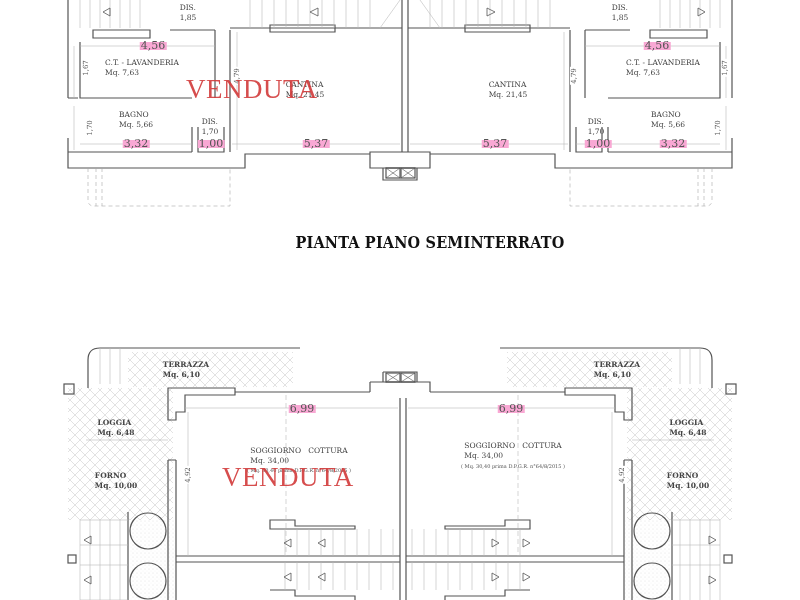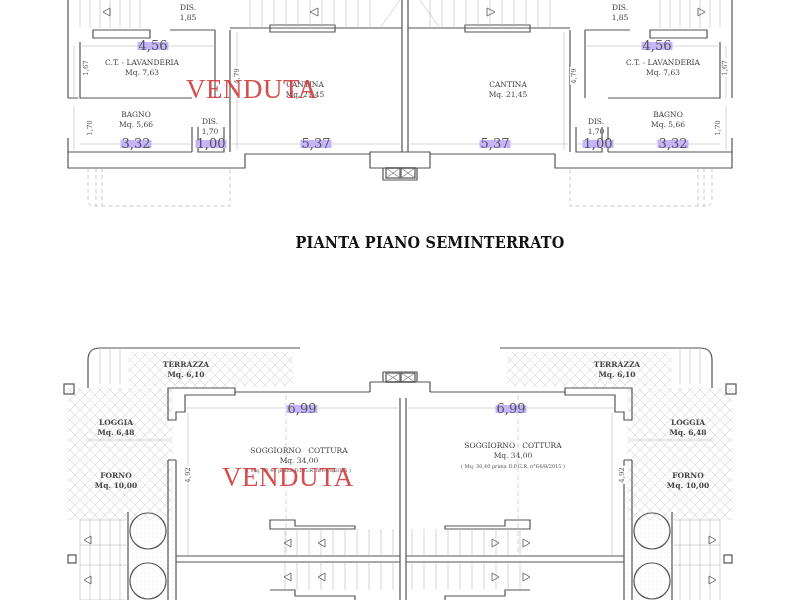--- a/index.html
+++ b/index.html
@@ -1,19 +1,19 @@
 <!DOCTYPE html>
 <html><head>
 <meta charset="utf-8">
 <style>
   html,body{margin:0;padding:0;background:#fff;}
   body{width:800px;height:600px;overflow:hidden;position:relative;font-family:"DejaVu Serif",serif;color:#333;}
   svg{position:absolute;left:0;top:0;}
-  .lbl{position:absolute;font-family:"DejaVu Serif","Liberation Serif",serif;font-size:7.5px;color:#444;text-align:center;line-height:10px;white-space:nowrap;transform:translateX(-50%);}
-  .dim{position:absolute;font-family:"DejaVu Serif","Liberation Serif",serif;font-size:13px;color:#555;white-space:nowrap;transform:translateX(-50%);background:#c4b5fd;padding:0 1px;line-height:8px;}
+  .lbl{position:absolute;font-family:"DejaVu Serif","Liberation Serif",serif;font-size:7.5px;color:#444;text-align:left;line-height:10px;white-space:nowrap;transform:translateX(-50%);}
+  .dim{position:absolute;font-family:"DejaVu Serif","Liberation Serif",serif;font-size:11px;color:#555;white-space:nowrap;transform:translateX(-50%);background:#f9a8d4;padding:0 1px;line-height:8px;}
   .dimv{position:absolute;font-family:"DejaVu Serif","Liberation Serif",serif;font-size:7px;color:#555;white-space:nowrap;transform:translate(-50%,-50%) rotate(-90deg);background:#fff;padding:0 1px;line-height:8px;}
   .note{position:absolute;font-family:"DejaVu Serif","Liberation Serif",serif;font-size:5px;color:#555;white-space:nowrap;transform:translateX(-50%);}
   .title{position:absolute;left:0;width:860px;top:232px;text-align:center;font-family:"DejaVu Serif","Liberation Serif",serif;font-weight:bold;font-size:17px;letter-spacing:0.2px;color:#111;transform:scaleX(0.85);transform-origin:430px 0;}
   .sold{position:absolute;font-family:Liberation Serif, serif;font-size:27px;color:#d23a3a;letter-spacing:0.5px;line-height:30px;white-space:nowrap;opacity:0.9;}
 </style>
 </head>
 <body>
 
 <svg width="800" height="600" viewBox="0 0 800 600">
   <defs>

